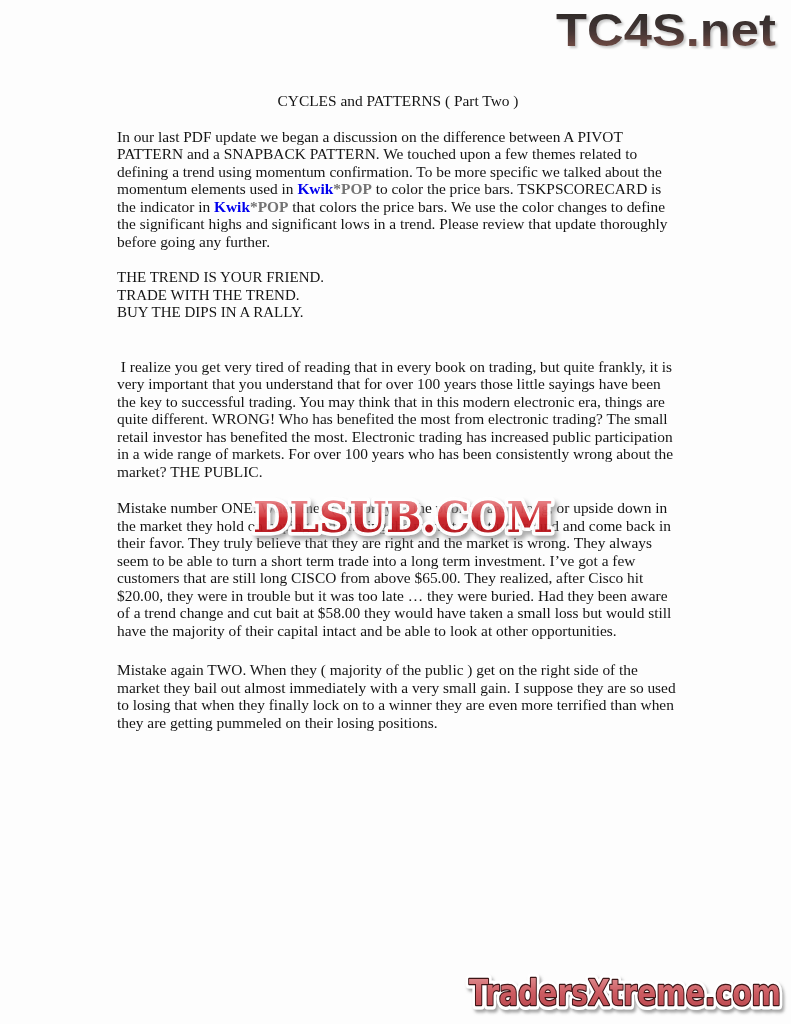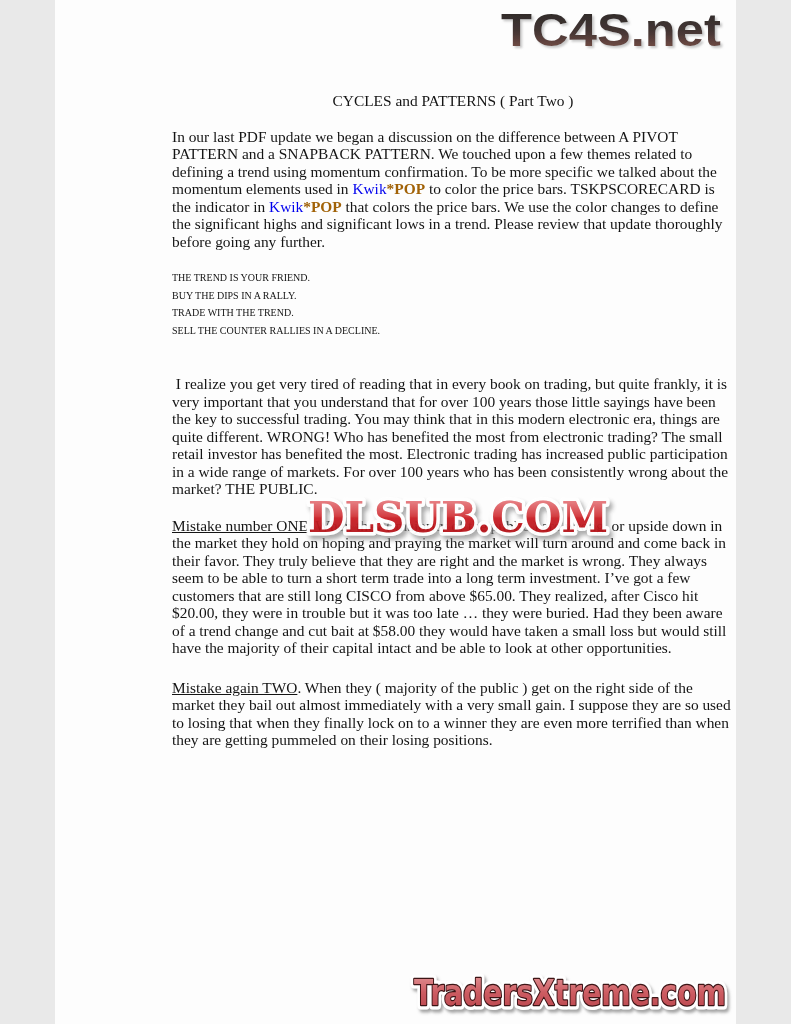--- a/index.html
+++ b/index.html
@@ -1,35 +1,35 @@
 <!DOCTYPE html>
 <html><head>
 <meta charset="utf-8">
 <style>
   html,body { margin:0; padding:0; background:#e9e9e9; }
   .page {
-    position:relative; width:681px; height:1024px; margin:0 auto;
+    position:relative; width:791px; height:1024px; margin:0 auto;
     background:#fdfdfd; overflow:hidden;
     font-family:"Liberation Serif", serif; color:#141414;
   }
 
   
   .tc4s { position:absolute; top:2px; right:3px; }
 
   
   .content { position:absolute; left:117px; top:92px; width:562px; }
   .title { font-size:15.4px; font-weight:normal; text-align:center; margin:0 0 18px 0; line-height:17.5px; }
   .content p { font-size:15.4px; line-height:17.5px; margin:0 0 19px 0; white-space:pre-wrap; }
-  .sayings { font-size:10px; line-height:17.5px; margin:0 0 36px 0; }
+  .sayings { font-size:15px; line-height:17.5px; margin:0 0 36px 0; }
   .p4 { margin-bottom:22px !important; }
   .p5 { margin-bottom:22px !important; }
   .p6 { margin-bottom:0 !important; }
-  .kwik { color:#0000ee; font-weight:normal; }
-  .pop  { color:#a16207; font-weight:bold; }
-  .u { text-decoration:underline; }
+  .kwik { color:#0000ee; font-weight:bold; }
+  .pop  { color:#737373; font-weight:bold; }
+  .u { }
 
   
   .stamp { position:absolute; left:238px; top:482px; opacity:0.95; }
 
   
   .footer-logo { position:absolute; right:1px; bottom:4px; }
 </style>
 </head>
 <body>
 
@@ -50,23 +50,22 @@
   </svg>
 
   <main class="content">
     <h1 class="title">CYCLES and PATTERNS ( Part Two )</h1>
 
     <p class="p1"><span>In our last PDF update we began a discussion on the difference between A PIVOT PATTERN and a SNAPBACK PATTERN. We touched upon a few themes related to defining a trend using momentum confirmation. To be more specific we talked about the momentum elements used in </span><span class="kwik">Kwik</span><span class="pop">*POP</span><span> to color the price bars. TSKPSCORECARD is the indicator in </span><span class="kwik">Kwik</span><span class="pop">*POP</span><span> that colors the price bars. We use the color changes to define the significant highs and significant lows in a trend. Please review that update thoroughly before going any further.</span></p>
 
 
     <div class="sayings">
       <div>THE TREND IS YOUR FRIEND.</div>
+      <div>TRADE WITH THE TREND.</div>
       <div>BUY THE DIPS IN A RALLY.</div>
-      <div>TRADE WITH THE TREND.</div>
-      <div>SELL THE COUNTER RALLIES IN A DECLINE.</div>
     </div>
 
     <p class="p3"> I realize you get very tired of reading that in every book on trading, but quite frankly, it is very important that you understand that for over 100 years those little sayings have been the key to successful trading. You may think that in this modern electronic era, things are quite different. WRONG! Who has benefited the most from electronic trading? The small retail investor has benefited the most. Electronic trading has increased public participation in a wide range of markets. For over 100 years who has been consistently wrong about the market? THE PUBLIC.</p>
 
 
     <p class="p5"><span class="u">Mistake number ONE</span><span>. When they ( majority of the public ) are wrong, or upside down in the market they hold on hoping and praying the market will turn around and come back in their favor. They truly believe that they are right and the market is wrong. They always seem to be able to turn a short term trade into a long term investment. I’ve got a few customers that are still long CISCO from above $65.00. They realized, after Cisco hit $20.00, they were in trouble but it was too late … they were buried. Had they been aware of a trend change and cut bait at $58.00 they would have taken a small loss but would still have the majority of their capital intact and be able to look at other opportunities.</span></p>
 
     <p class="p6"><span class="u">Mistake again TWO</span><span>. When they ( majority of the public ) get on the right side of the market they bail out almost immediately with a very small gain. I suppose they are so used to losing that when they finally lock on to a winner they are even more terrified than when they are getting pummeled on their losing positions.</span></p>
   </main>
 

